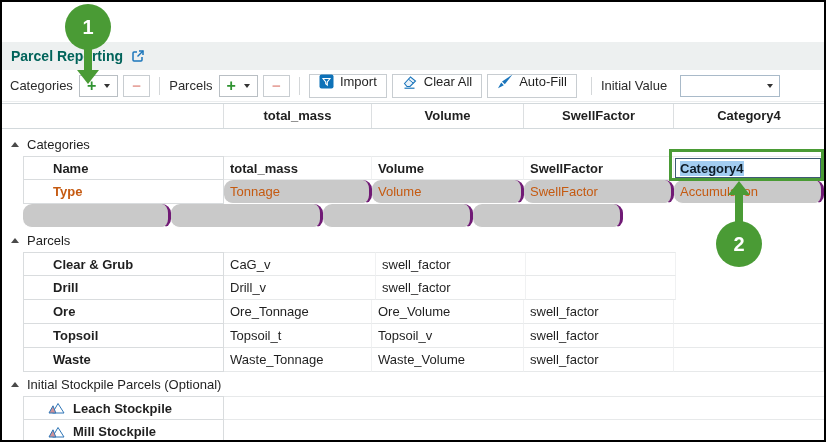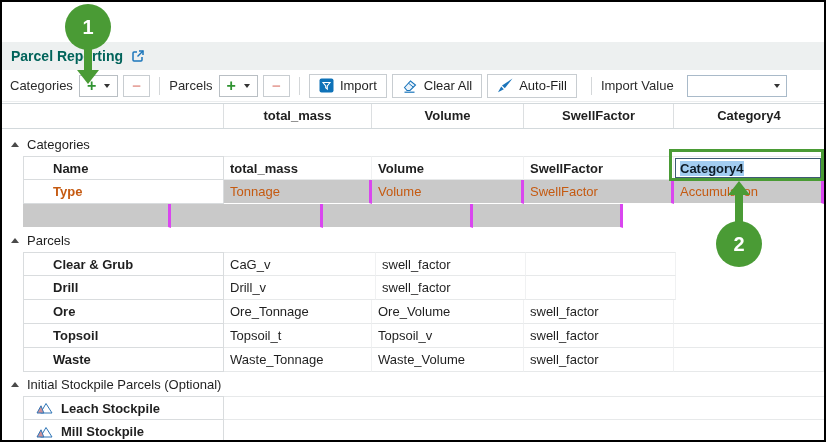--- a/index.html
+++ b/index.html
@@ -19,22 +19,22 @@
   .tb-label { color:#2b2b2b; margin-right:6px; white-space:nowrap; }
   .btn-split { display:flex; align-items:center; border:1px solid #b9bfc4; height:22px;
                padding:0 7px; background:#fff; gap:8px; }
   .plus { color:#2f9331; font-weight:bold; font-size:16px; line-height:14px; }
   .caret { width:0; height:0; border-left:3.5px solid transparent; border-right:3.5px solid transparent;
            border-top:4px solid #333; display:inline-block; }
   .btn-minus { border:1px solid #c8cdd1; height:22px; width:27px; display:flex; align-items:center;
                justify-content:center; margin-left:5px; background:#fff; }
   .minus { color:#e6a29b; font-size:15px; font-weight:bold; line-height:12px; }
   .tb-sep { width:1px; height:18px; background:#d4d7d9; margin:0 9px; flex:none; }
-  .btn { display:flex; align-items:center; gap:6px; border:1px solid #c8cdd1; height:24px;
-         padding:0 9px; background:#fff; margin-right:5px; white-space:nowrap; }
+  .btn { display:flex; align-items:flex-end; gap:6px; border:1px solid #c8cdd1; height:24px;
+         padding:8px 9px; background:#fff; margin-right:5px; white-space:nowrap; }
   .dd { width:100px; height:22px; border:1px solid #a9bac9; display:flex; align-items:center;
         margin-left:7px; padding:0 6px; background:#fff; }
   .dd-value { flex:1; overflow:hidden; }
 
   
   .thead { position:absolute; top:101px; left:0; width:822px; height:26px; display:flex;
            border-top:1px solid #d3d9dc; border-bottom:1px solid #d3d9dc; background:#fff; }
   .hcell { font-weight:bold; text-align:center; line-height:24px; border-right:1px solid #dcdfe1;
            overflow:hidden; }
   .hcell:last-child { border-right:none; }
@@ -42,29 +42,29 @@
 
   .tbody { position:absolute; top:130px; left:0; width:822px; }
   .grow { height:24px; display:flex; align-items:center; padding-left:9px; gap:8px; }
   .tri-up { width:0; height:0; border-left:4px solid transparent; border-right:4px solid transparent;
             border-bottom:5px solid #4a4a4a; display:inline-block; }
   .trow { display:flex; height:24px; }
   .tspacer { width:21px; }
   .tlabel { width:201px; border:1px solid #d9dcde; border-top:none; padding-left:29px;
             display:flex; align-items:center; background:#fff; gap:8px; overflow:hidden;font-weight:bold; }
   .tlabel.first { border-top:1px solid #d9dcde; }
-  .tlabel.haspicon { padding-left:12px;text-align:right; }
+  .tlabel.haspicon { padding-left:24px;text-align:right; }
   .cell { border-bottom:1px solid #e7e9ea; border-right:1px solid #f0f1f2; padding-left:6px;
           display:flex; align-items:center; overflow:hidden; position:relative; }
   .cell.first { border-top:1px solid #e7e9ea; }
   .w1 { width:148px; } .w2 { width:152px; } .w3 { width:150px; } .w4 { width:150px; }
   .cell.wide { width:600px; border-right:none; }
   .bold { font-weight:bold; }
   .orange { color:#c55a11; }
-  .gcell { background:#c9c9c9; border-right:3px solid #d946ef; border-bottom:1px solid #fff; }
+  .gcell { background:#c9c9c9; border-right:3px solid #701a75; border-bottom:1px solid #fff;border-radius:9px; }
   .editwrap { padding:0; border-right:none; }
   .editbox { position:absolute; left:1px; top:1px; right:3px; bottom:1px; border:1px solid #3f5a75;
              background:#fff; display:flex; align-items:center; padding-left:4px; }
   .selhl { background:#a3cdf1; color:#0d1a26; }
 
   
   .ann-box { position:absolute; left:667px; top:147px; width:155px; height:32px;
              border:3px solid #4a9b35; z-index:6; pointer-events:none; }
   .co-circle { position:absolute; width:46px; height:46px; border-radius:50%; background:#4a9b35;
                color:#fff; font-weight:bold; font-size:20px; display:flex; align-items:center;
@@ -129,21 +129,21 @@
       <span>Clear All</span>
     </div>
     <div class="btn">
       <svg width="16" height="15" viewBox="0 0 16 15">
         <path d="M15.5 0.5 L5 7.5 L7.8 10.3 Z" fill="#1b75bb"></path>
         <path d="M4.2 8.6 L1 14.2 L6.8 11.2 Z" fill="#1b75bb"></path>
       </svg>
       <span>Auto-Fill</span>
     </div>
     <div class="tb-sep"></div>
-    <span class="tb-label">Import Value</span>
+    <span class="tb-label">Initial Value</span>
     <div class="dd">
       <span class="dd-value"></span>
       <span class="caret"></span>
     </div>
   </div>
 
   <div class="thead">
       <div class="hcell c0"></div>
       <div class="hcell c1">total_mass</div>
       <div class="hcell c2">Volume</div>

